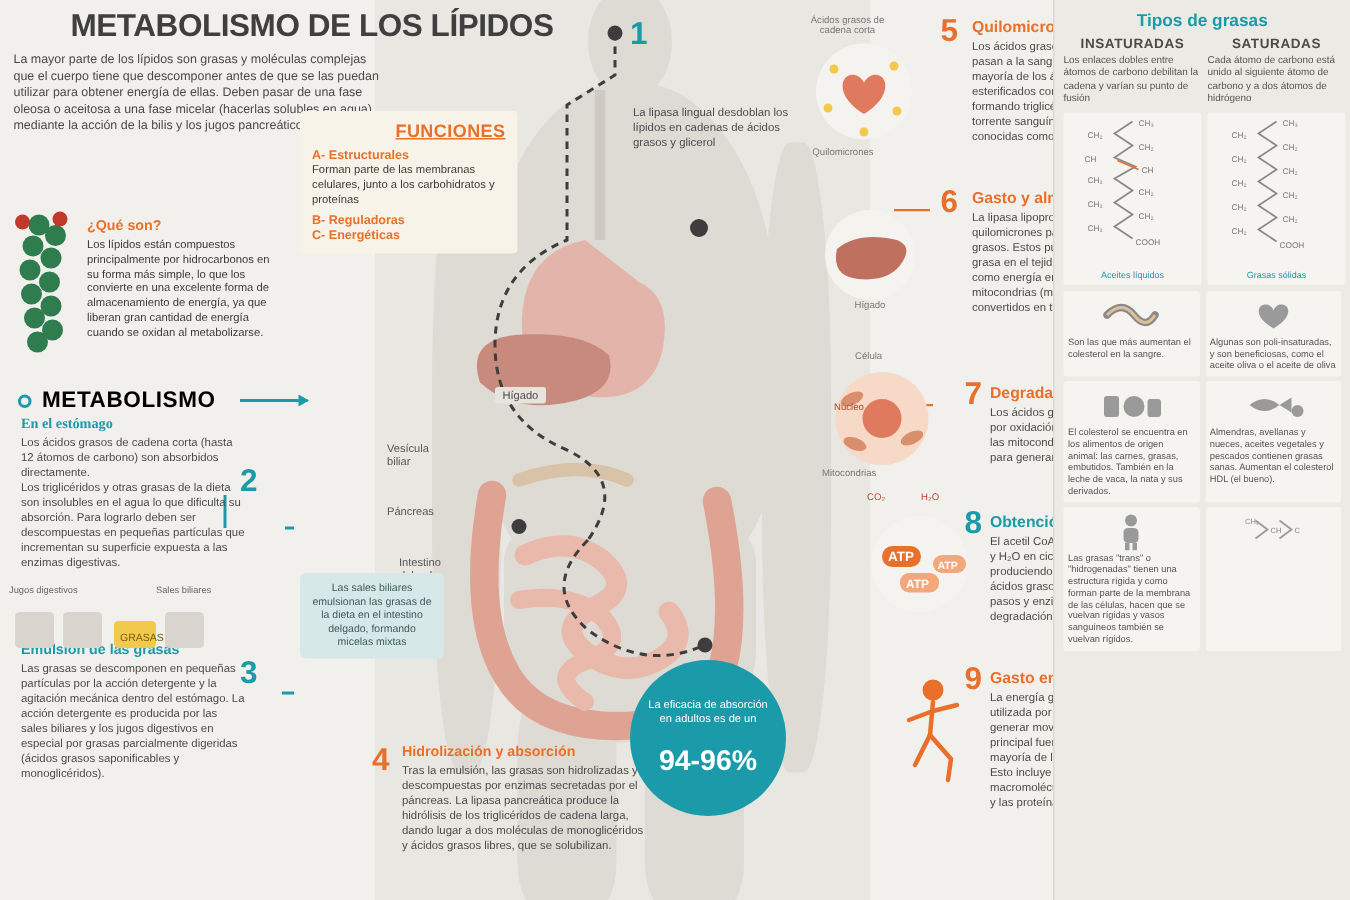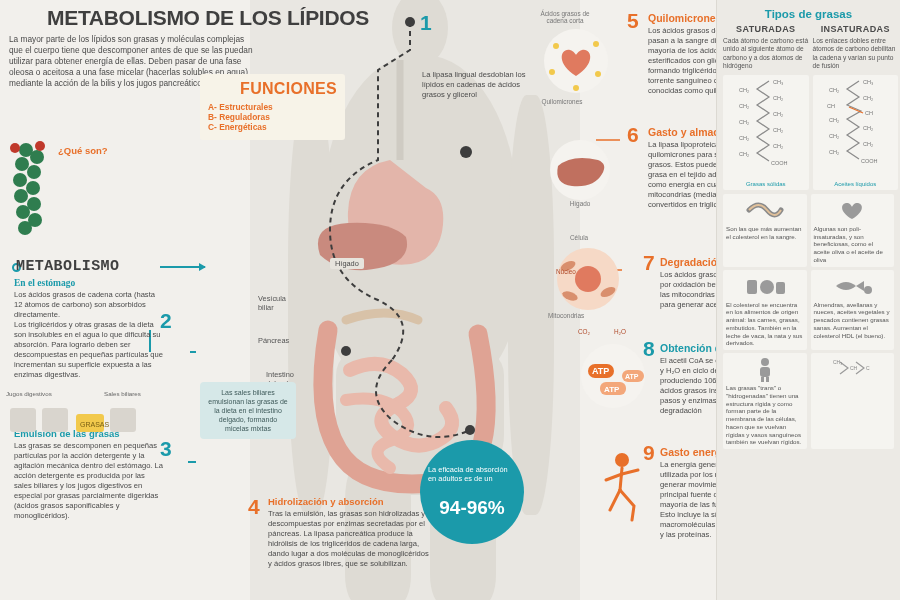--- a/index.html
+++ b/index.html
@@ -48,53 +48,53 @@
   .torso {
     position: absolute; background: #d9d6cf; border-radius: 50% / 40%;
   }
 
   
   .funciones {
     position: absolute; left: 200px; top: 74px; width: 145px;
     background: #f7f3e8; border-radius: 3px; padding: 6px 8px 8px 8px;
   }
   .funciones .ttl {
-    color: #e8702a; font-weight: bold; font-size: 16px; text-align: right;
-    margin-bottom: 4px; letter-spacing: .3px;
+    color: #e8702a; font-weight: bold; font-size: 12px; text-align: right;
+    margin-bottom: 4px; letter-spacing: .3px; text-decoration: underline;
   }
   .funciones .sub { color: #e8702a; font-weight: bold; font-size: 8.4px; }
   .funciones .txt { font-size: 7.5px; line-height: 1.3; margin-bottom: 4px; }
 
   
   .quees { position: absolute; left: 58px; top: 145px; width: 130px; }
   .quees .ttl { color: #e8702a; font-weight: bold; font-size: 9.5px; margin-bottom: 2px;}
   .quees .txt { font-size: 7.5px; line-height: 1.3; }
 
   
   .metab-ttl {
-    position: absolute; left: 16px; top: 258px;
-    font-size: 15px; font-weight: bold; color: #404040; letter-spacing: .4px; font-family: Liberation Mono, monospace;
+    position: absolute; left: 28px; top: 258px;
+    font-size: 15px; font-weight: bold; color: #000000; letter-spacing: .4px;
   }
   .metab-dot {
     position: absolute; left: 12px; top: 263px; width: 9px; height: 9px;
     border-radius: 50%; border: 2px solid #1b9aaa;
   }
   .metab-arrow {
     position: absolute; left: 160px; top: 266px; width: 45px; height: 2px;
     background: #1b9aaa;
   }
   .metab-arrow:after {
     content:""; position:absolute; right:-1px; top:-3px;
     border-left: 7px solid #1b9aaa;
     border-top: 4px solid transparent; border-bottom: 4px solid transparent;
   }
 
   
   .tipos {
-    position: absolute; right: 0; top: 0; width: 184px; height: 600px;
+    position: absolute; right: 0; top: 0; width: 198px; height: 600px;
     background: #eceae5; border-left: 1px solid #dcd9d2;
   }
   .tipos h2 {
     margin: 0; padding: 8px 0 4px 0; text-align: center;
     font-size: 11.5px; color: #1b9aaa; font-weight: bold;
   }
   .tipos-cols { display: flex; gap: 4px; padding: 0 6px; }
   .tipos-col { width: 50%; }
   .tipos-col h3 {
     margin: 0 0 3px 0; font-size: 9px; text-align: center; color: #4a4a4a;
@@ -116,21 +116,21 @@
   .ico-cell .ic {
     height: 26px; display: flex; align-items: center; justify-content: center;
   }
   .ico-cell p { margin: 2px 0 0 0; font-size: 6.2px; line-height: 1.25; color: #555; }
 
   
   .bubble {
     position: absolute; left: 420px; top: 440px; width: 104px; height: 104px;
     border-radius: 50%; background: #1b9aaa; color: #fff;
     display: flex; flex-direction: column; align-items: center; justify-content: center;
-    text-align: left; padding: 8px;
+    text-align: center; padding: 8px;
   }
   .bubble .t { font-size: 7.4px; line-height: 1.25; }
   .bubble .v { font-size: 19px; font-weight: bold; margin-top: 14px; }
 
   
   .salesbox {
     position: absolute; left: 200px; top: 382px; width: 96px;
     background: #d6e8e8; border-radius: 4px; padding: 6px;
     font-size: 7px; line-height: 1.3; text-align: center; color: #3f5b5b;
   }
@@ -200,20 +200,21 @@
     <path d="M596 270 L622 270" stroke="#e8702a" stroke-width="1.5" fill="none"></path>
     <path d="M596 400 L622 400" stroke="#1b9aaa" stroke-width="1.5" fill="none"></path>
   </svg>
 
   <div class="title">METABOLISMO DE LOS LÍPIDOS</div>
   <div class="intro">La mayor parte de los lípidos son grasas y moléculas complejas que el cuerpo tiene que descomponer antes de que se las puedan utilizar para obtener energía de ellas. Deben pasar de una fase oleosa o aceitosa a una fase micelar (hacerlas solubles en agua) mediante la acción de la bilis y los jugos pancreáticos.</div>
 
   <div class="funciones">
     <div class="ttl">FUNCIONES</div>
     <div class="sub">A- Estructurales</div>
+    <div class="txt">Forman parte de las membranas celulares, junto a los carbohidratos y proteínas</div>
     <div class="sub">B- Reguladoras</div>
     <div class="sub">C- Energéticas</div>
   </div>
 
   <svg width="52" height="100" style="position:absolute;left:6px;top:140px;">
     <g fill="#2f7d4f">
       <circle cx="20" cy="10" r="7"></circle>
         <circle cx="31" cy="17" r="7"></circle>
         <circle cx="16" cy="24" r="7"></circle>
       <circle cx="28" cy="32" r="7"></circle>
@@ -225,20 +226,21 @@
       <circle cx="29" cy="80" r="7"></circle>
         <circle cx="19" cy="88" r="7"></circle>
     </g>
     <g fill="#c0392b">
         <circle cx="34" cy="6" r="5"></circle>
         <circle cx="9" cy="8" r="5"></circle>
       </g>
   </svg>
   <div class="quees">
     <div class="ttl">¿Qué son?</div>
+    <div class="txt">Los lípidos están compuestos principalmente por hidrocarbonos en su forma más simple, lo que los convierte en una excelente forma de almacenamiento de energía, ya que liberan gran cantidad de energía cuando se oxidan al metabolizarse.</div>
   </div>
 
   <div class="metab-dot"></div>
   <div class="metab-ttl">METABOLISMO</div>
   <div class="metab-arrow"></div>
 
   <div class="num teal" style="left:420px; top:12px;">1</div>
   <div class="blk" style="left:386px; top:70px; width:120px;margin-left:36px;">
     <div class="b">La lipasa lingual desdoblan los lípidos en cadenas de ácidos grasos y glicerol</div>
   </div>
@@ -361,46 +363,20 @@
   <div class="salesbox">Las sales biliares emulsionan las grasas de la dieta en el intestino delgado, formando micelas mixtas</div>
 
   <div class="bubble">
     <div class="t">La eficacia de absorción en adultos es de un</div>
     <div class="v">94-96%</div>
   </div>
 
   <div class="tipos">
     <h2>Tipos de grasas</h2>
     <div class="tipos-cols">
-
-      <div class="tipos-col">
-        <h3>SATURADAS</h3>
-        <p>Cada átomo de carbono está unido al siguiente átomo de carbono y a dos átomos de hidrógeno</p>
-        <div class="mol">
-          <svg width="92" height="112" viewBox="0 0 92 112">
-            <g stroke="#8a8a8a" stroke-width="1.2" fill="none">
-              <path d="M46 6 L34 14 L46 22 L34 30 L46 38 L34 46 L46 54 L34 62 L46 70 L34 78 L46 86"></path>
-            </g>
-            <g font-size="5.5" fill="#777" font-family="Liberation Sans">
-              <text x="50" y="9">CH₃</text>
-                <text x="16" y="17">CH₂</text>
-              <text x="50" y="25">CH₂</text>
-                <text x="16" y="33">CH₂</text>
-              <text x="50" y="41">CH₂</text>
-                <text x="16" y="49">CH₂</text>
-              <text x="50" y="57">CH₂</text>
-                <text x="16" y="65">CH₂</text>
-              <text x="50" y="73">CH₂</text>
-                <text x="16" y="81">CH₂</text>
-              <text x="48" y="90">COOH</text>
-            </g>
-          </svg>
-          <div class="lbl">Grasas sólidas</div>
-        </div>
-      </div>
 
       <div class="tipos-col">
         <h3>INSATURADAS</h3>
         <p>Los enlaces dobles entre átomos de carbono debilitan la cadena y varían su punto de fusión</p>
         <div class="mol">
           <svg width="92" height="112" viewBox="0 0 92 112">
             <g stroke="#8a8a8a" stroke-width="1.2" fill="none">
               <path d="M46 6 L34 14 L46 22 L34 30 L48 36 L34 44 L46 52 L34 60 L46 68 L34 76 L46 84"></path>
               <path d="M36 32 L50 38" stroke="#e8702a" stroke-width="1.2"></path>
             </g>
@@ -414,20 +390,46 @@
               <text x="50" y="55">CH₂</text>
                 <text x="16" y="63">CH₂</text>
               <text x="50" y="71">CH₂</text>
                 <text x="16" y="79">CH₂</text>
               <text x="48" y="88">COOH</text>
             </g>
           </svg>
           <div class="lbl">Aceites líquidos</div>
         </div>
       </div>
+
+      <div class="tipos-col">
+        <h3>SATURADAS</h3>
+        <p>Cada átomo de carbono está unido al siguiente átomo de carbono y a dos átomos de hidrógeno</p>
+        <div class="mol">
+          <svg width="92" height="112" viewBox="0 0 92 112">
+            <g stroke="#8a8a8a" stroke-width="1.2" fill="none">
+              <path d="M46 6 L34 14 L46 22 L34 30 L46 38 L34 46 L46 54 L34 62 L46 70 L34 78 L46 86"></path>
+            </g>
+            <g font-size="5.5" fill="#777" font-family="Liberation Sans">
+              <text x="50" y="9">CH₃</text>
+                <text x="16" y="17">CH₂</text>
+              <text x="50" y="25">CH₂</text>
+                <text x="16" y="33">CH₂</text>
+              <text x="50" y="41">CH₂</text>
+                <text x="16" y="49">CH₂</text>
+              <text x="50" y="57">CH₂</text>
+                <text x="16" y="65">CH₂</text>
+              <text x="50" y="73">CH₂</text>
+                <text x="16" y="81">CH₂</text>
+              <text x="48" y="90">COOH</text>
+            </g>
+          </svg>
+          <div class="lbl">Grasas sólidas</div>
+        </div>
+      </div>
     </div>
 
     <div style="padding:0 6px;">
       <div class="ico-row">
         <div class="ico-cell">
           <div class="ic">
             <svg width="40" height="24">
                 <path d="M4 12 q10 -10 18 0 q8 10 14 0" stroke="#8a8a8a" stroke-width="5" fill="none" stroke-linecap="round"></path>
                 <path d="M4 12 q10 -10 18 0 q8 10 14 0" stroke="#e0c09a" stroke-width="2" fill="none"></path>
               </svg>

